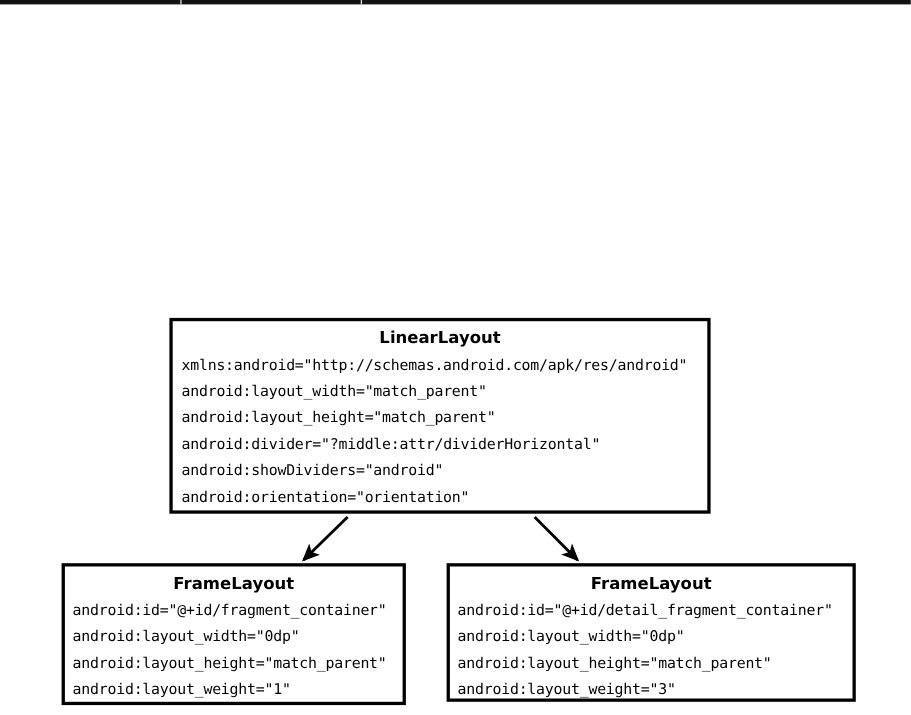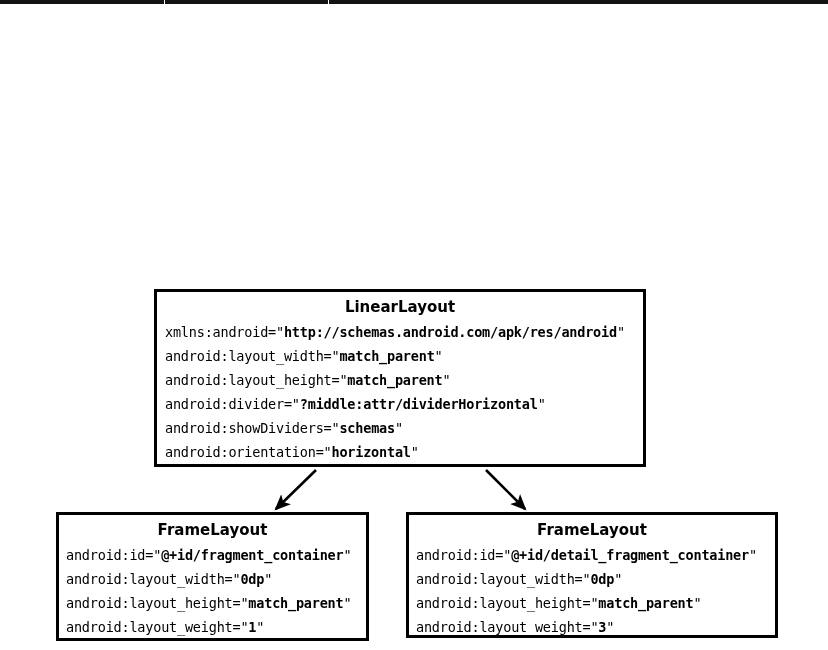--- a/index.html
+++ b/index.html
@@ -85,21 +85,21 @@
     line-height: 24px;
     color: #000000;
     white-space: nowrap;
     letter-spacing: -0.2px;
   }
   #node-frame-left .attr-row,
   #node-frame-right .attr-row {
     line-height: 24px;
   }
   .attr-name { font-weight: normal; }
-  .attr-val  { font-weight: bold; }
+  .attr-val  { font-weight: normal; }
 
   #arrows {
     position: absolute;
     left: 0;
     top: 0;
     width: 828px;
     height: 650px;
     pointer-events: none;
   }
 </style>
@@ -132,24 +132,24 @@
     <div class="attr-row">
       <span class="attr-name">android:layout_width="</span><span class="attr-val">match_parent</span><span class="attr-name">"</span>
     </div>
     <div class="attr-row">
       <span class="attr-name">android:layout_height="</span><span class="attr-val">match_parent</span><span class="attr-name">"</span>
     </div>
     <div class="attr-row">
       <span class="attr-name">android:divider="</span><span class="attr-val">?middle:attr/dividerHorizontal</span><span class="attr-name">"</span>
     </div>
     <div class="attr-row">
-      <span class="attr-name">android:showDividers="</span><span class="attr-val">schemas</span><span class="attr-name">"</span>
+      <span class="attr-name">android:showDividers="</span><span class="attr-val">android</span><span class="attr-name">"</span>
     </div>
     <div class="attr-row">
-      <span class="attr-name">android:orientation="</span><span class="attr-val">horizontal</span><span class="attr-name">"</span>
+      <span class="attr-name">android:orientation="</span><span class="attr-val">orientation</span><span class="attr-name">"</span>
     </div>
   </div>
 
   <div class="node-box" id="node-frame-left">
     <div class="node-title">FrameLayout</div>
 
     <div class="attr-row">
       <span class="attr-name">android:id="</span><span class="attr-val">@+id/fragment_container</span><span class="attr-name">"</span>
     </div>
     <div class="attr-row">

